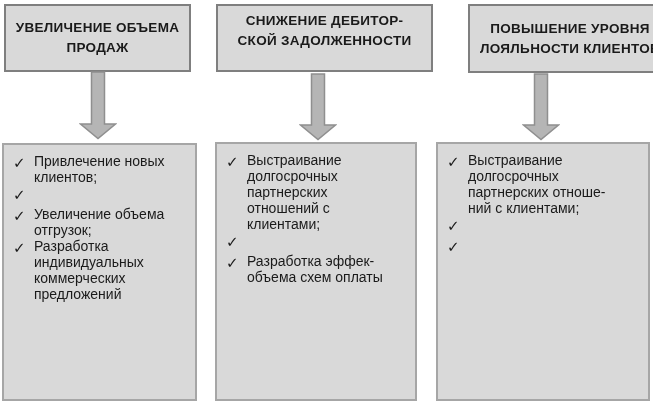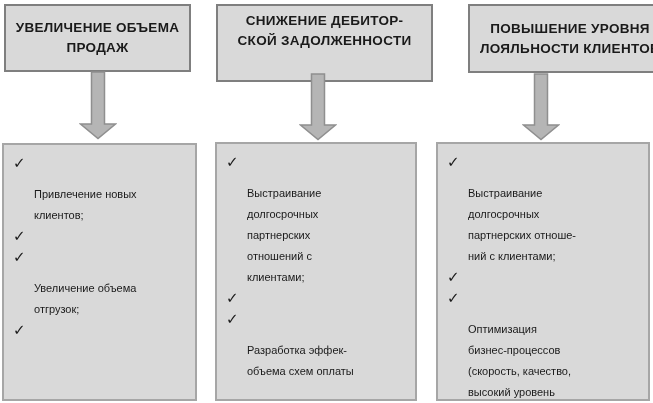--- a/index.html
+++ b/index.html
@@ -48,38 +48,37 @@
   .item{display:flex;align-items:flex-start;}
   .chk{
     flex:none;
     width:21px;
     font-size:15px;
     line-height:21px;
     font-family:"DejaVu Sans", sans-serif;
   }
   .txt{
     flex:1;
-    font-size:11px;
-    line-height:21px;
+    font-size:14px;
+    line-height:16px;
     white-space:pre-line;
-    margin-top:31px;
   }
   .arrow{position:absolute;}
   .arrow polygon{
     fill:var(--arrow-fill);
     stroke:var(--arrow-stroke);
     stroke-width:1.5;
     stroke-linejoin:miter;
   }
   
   .c1h{left:4px;top:4px;width:187px;height:68px;}
   .a1{left:79px;top:71px;}
   .c1b{left:2px;top:143px;width:195px;height:258px;}
   
-  .c2h{left:216px;top:4px;width:217px;height:78px;}
+  .c2h{left:216px;top:4px;width:217px;height:68px;}
   .a2{left:299px;top:73px;}
   .c2b{left:215px;top:142px;width:202px;height:259px;}
   
   .c3h{left:468px;top:4px;width:204px;height:69px;}
   .a3{left:522px;top:73px;}
   .c3b{left:436px;top:142px;width:214px;height:259px;}
 </style>
 </head>
 <body>
 
@@ -101,20 +100,24 @@
     <div class="item">
       <span class="chk">✓</span>
     </div>
     <div class="item">
       <span class="chk">✓</span>
       <span class="txt">Увеличение объема
 отгрузок;</span>
     </div>
     <div class="item">
       <span class="chk">✓</span>
+      <span class="txt">Разработка
+индивидуальных
+коммерческих
+предложений</span>
     </div>
   </div>
 
   <div class="hdr top-align c2h">
     <span class="hdr-text">СНИЖЕНИЕ ДЕБИТОР-
 СКОЙ ЗАДОЛЖЕННОСТИ</span>
   </div>
   <svg class="arrow a2" width="38" height="68" viewBox="0 0 38 68">
     <polygon points="12.5,1 25.5,1 25.5,52 36.5,52 19,66.5 1.5,52 12.5,52"></polygon>
   </svg>
@@ -150,21 +153,16 @@
       <span class="txt">Выстраивание
 долгосрочных
 партнерских отноше-
 ний с клиентами;</span>
     </div>
     <div class="item">
       <span class="chk">✓</span>
     </div>
     <div class="item">
       <span class="chk">✓</span>
-      <span class="txt">Оптимизация
-бизнес-процессов
-(скорость, качество,
-высокий уровень
-сервиса)</span>
     </div>
   </div>
 
 </div>
 
 </body></html>

